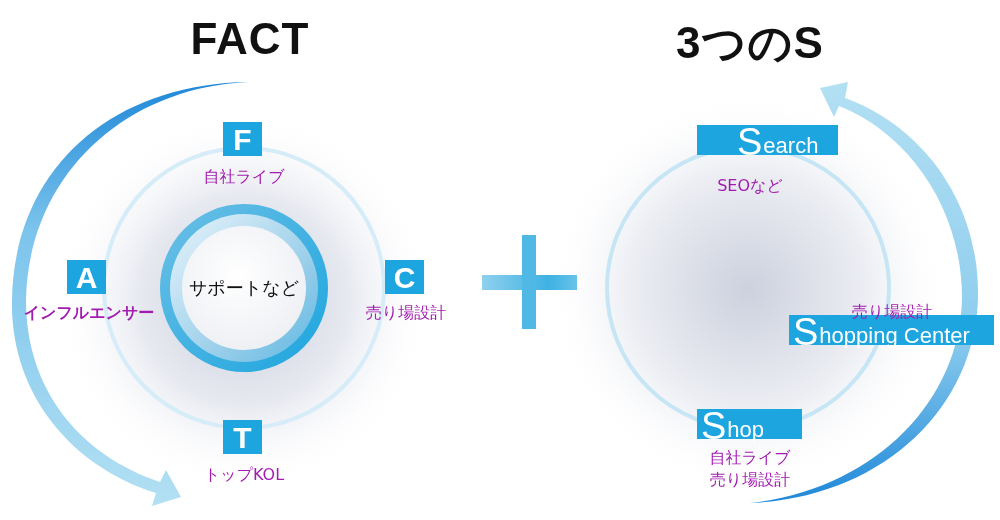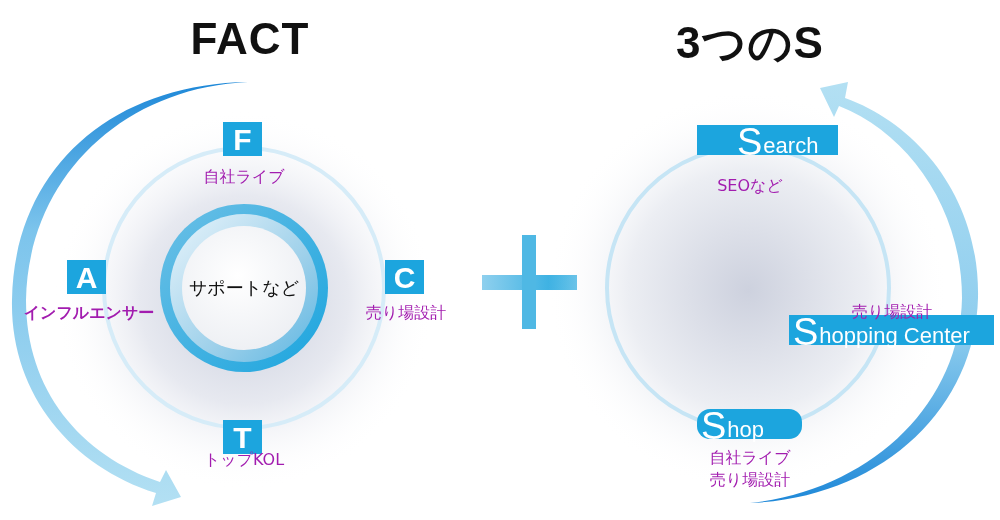--- a/index.html
+++ b/index.html
@@ -98,29 +98,29 @@
 <div class="badge letter-badge" style="left:223px; top:122px;">F</div>
 <div class="label" style="left:184px; top:167px; width:120px;">自社ライブ</div>
 
 <div class="badge letter-badge" style="left:67px; top:260px;">A</div>
 <div class="label" style="left:14px; top:303px; width:150px;font-weight:bold;">インフルエンサー</div>
 
 <div class="badge letter-badge" style="left:385px; top:260px;">C</div>
 <div class="label" style="left:346px; top:303px; width:120px;">売り場設計</div>
 
 <div class="badge letter-badge" style="left:223px; top:420px;">T</div>
-<div class="label" style="left:184px; top:450px; width:120px;">トップKOL</div>
+<div class="label" style="left:184px; top:465px; width:120px;">トップKOL</div>
 
 <div class="badge s-badge" style="left:697px; top:125px; width:95px;padding-left:40px;">
   <span class="big">S</span><span>earch</span>
 </div>
 <div class="label" style="left:690px; top:176px; width:120px;">SEOなど</div>
 
 <div class="badge s-badge" style="left:789px; top:267px; width:195px;margin-top:48px;">
   <span class="big">S</span><span>hopping Center</span>
 </div>
 <div class="label" style="left:832px; top:302px; width:120px;">売り場設計</div>
 
-<div class="badge s-badge" style="left:697px; top:409px; width:95px;border-radius:13px;">
+<div class="badge s-badge" style="left:697px; top:409px; width:95px;">
   <span class="big">S</span><span>hop</span>
 </div>
 <div class="label" style="left:680px; top:448px; width:140px;">自社ライブ</div>
 <div class="label" style="left:680px; top:470px; width:140px;">売り場設計</div>
 
 </body></html>

